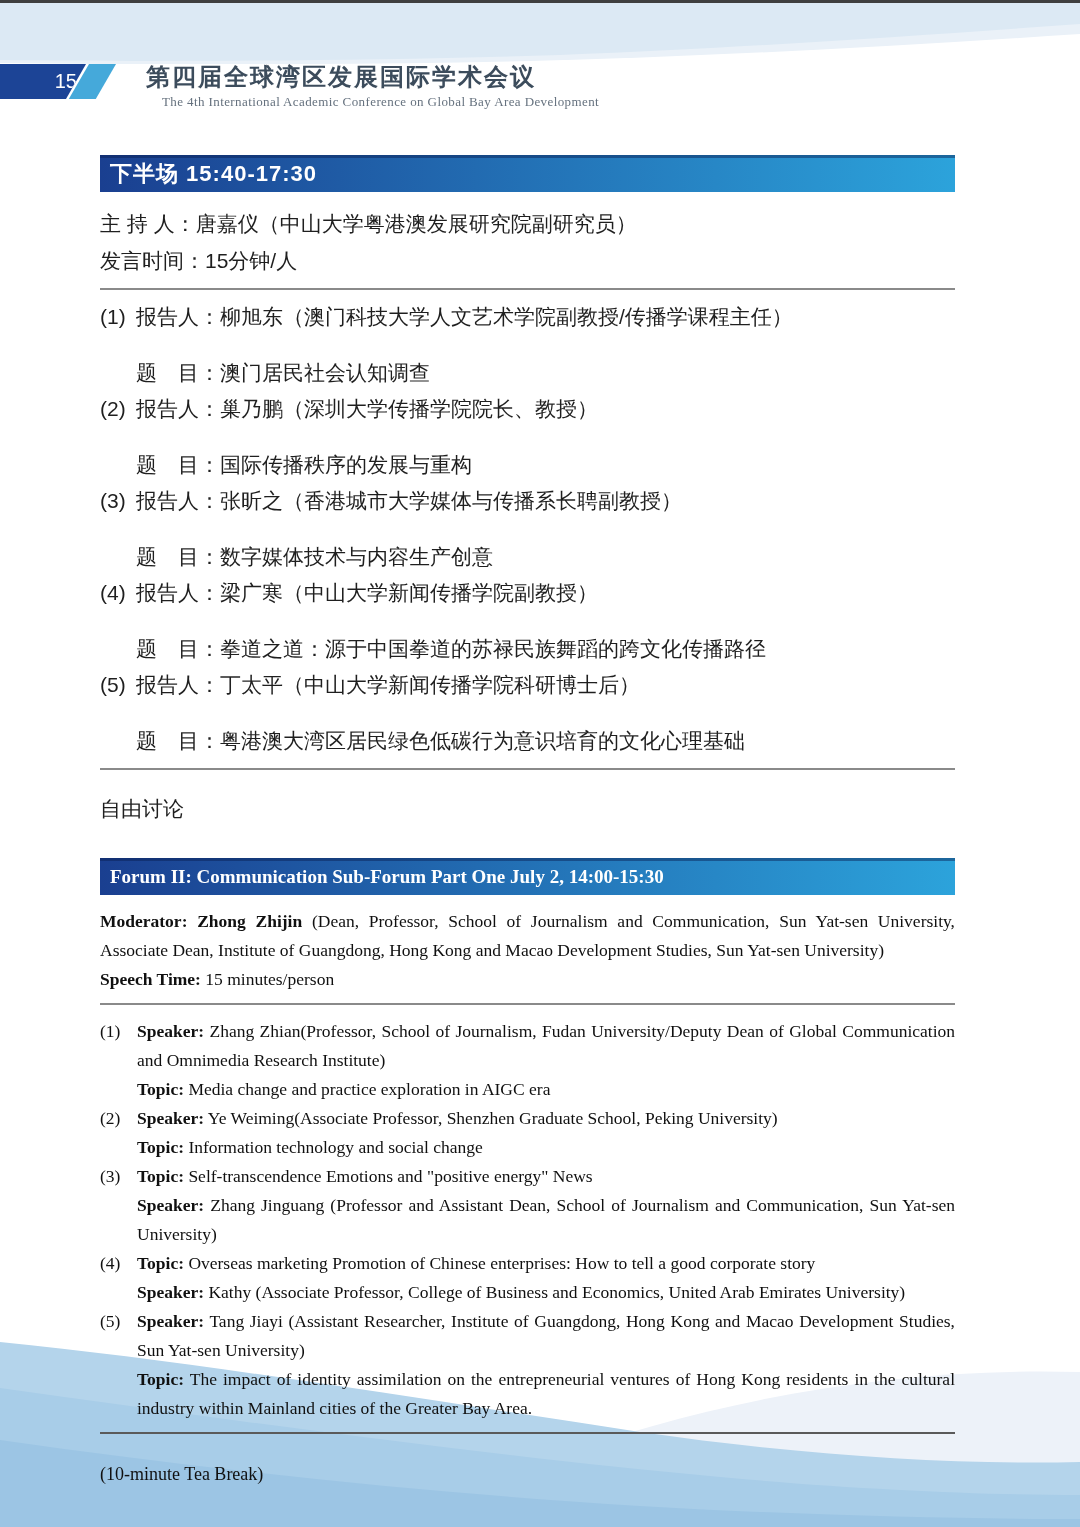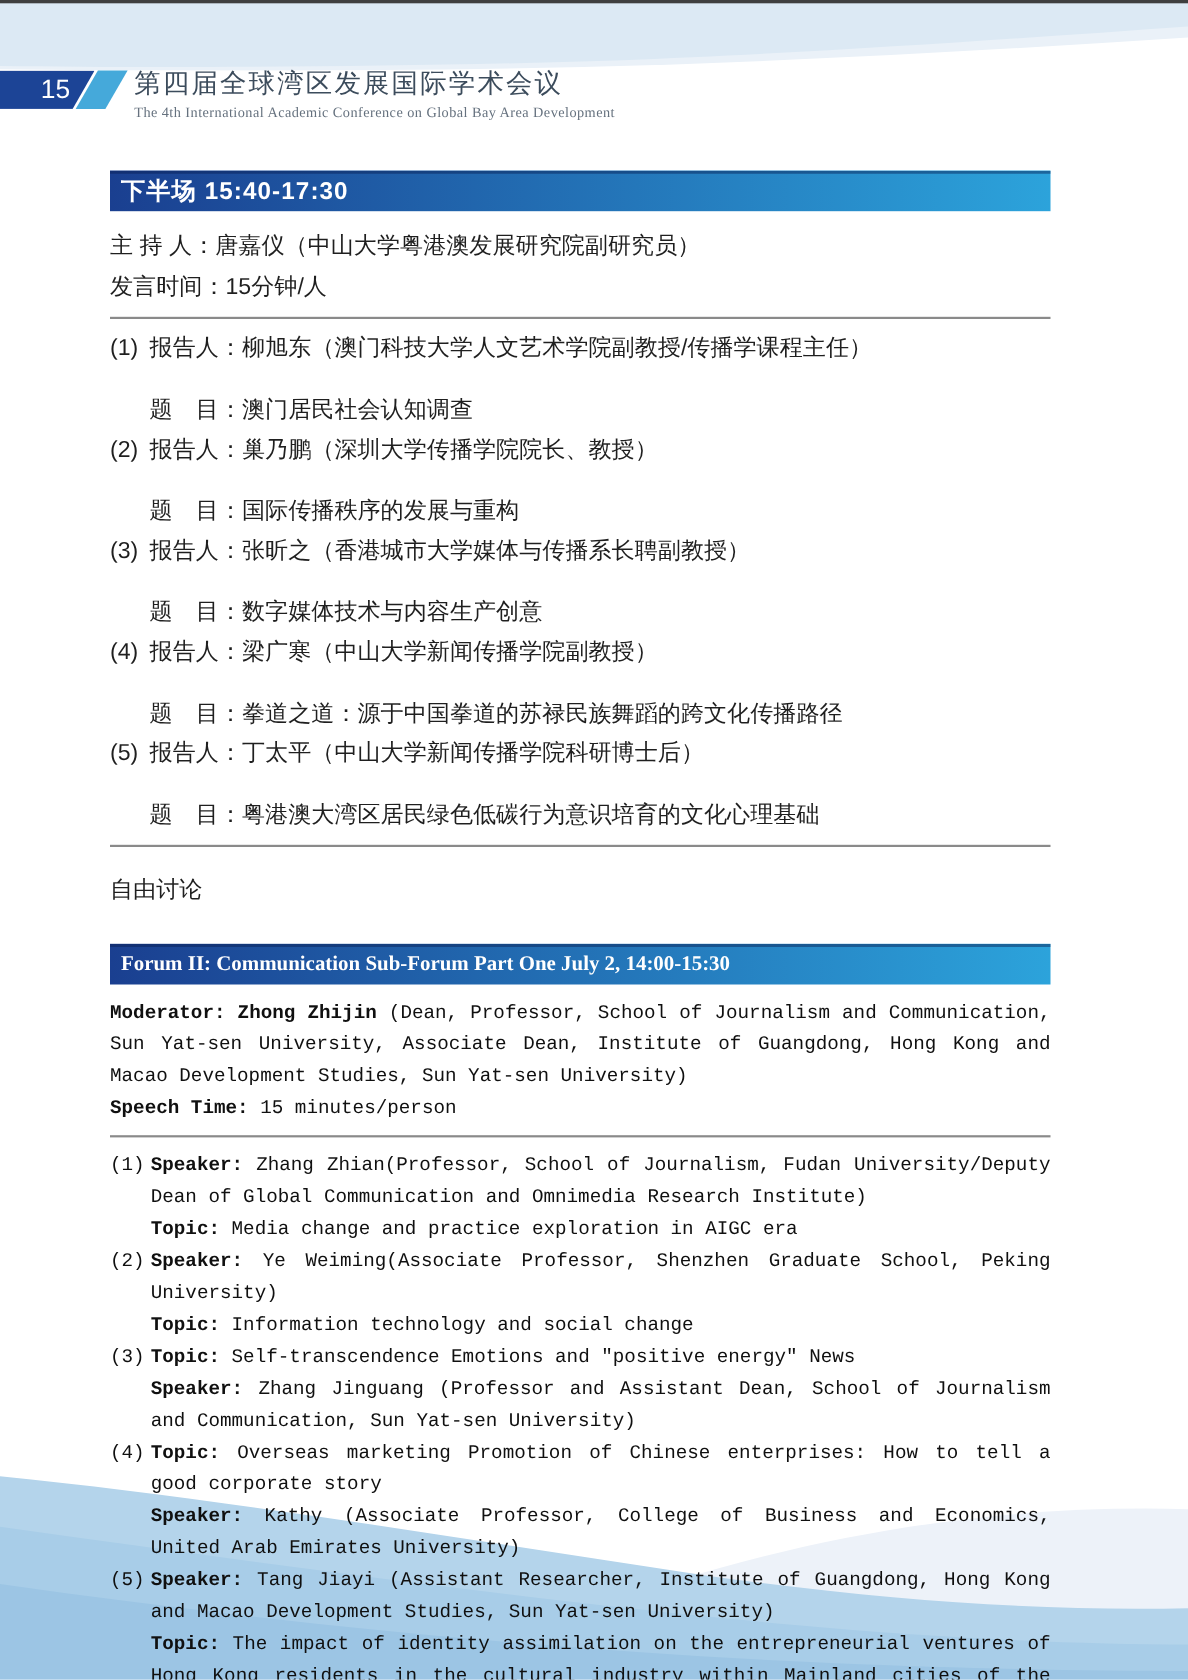--- a/index.html
+++ b/index.html
@@ -12,34 +12,34 @@
     color:#1f1f1f;
   }
   
   .top-deco{position:absolute;top:0;left:0;width:1080px;height:64px;z-index:0;}
   
   .header{position:absolute;top:62px;left:0;width:1080px;height:56px;z-index:2;}
   .badge{
     position:absolute;left:0;top:2px;width:95px;height:35px;
     background:#1c4496;
     clip-path:polygon(0 0,86px 0,66px 100%,0 100%);
-    color:#ffffff;font-size:24px;line-height:35px;text-align:left;
+    color:#ffffff;font-size:20px;line-height:35px;text-align:right;
     padding-right:18px;box-sizing:border-box;padding-left:37px;
   }
   .badge-slash{
     position:absolute;left:89px;top:2px;width:27px;height:35px;
     background:#45a9da;transform:skewX(-30deg);transform-origin:top left;
   }
   .titles{position:absolute;left:122px;top:0;}
   .title-cn{
-    font-size:24px;font-weight:normal;color:#3c4c5c;letter-spacing:2px;line-height:30px;
+    font-size:24px;font-weight:bold;color:#3c4c5c;letter-spacing:2px;line-height:30px;margin-left:24px;
   }
   .title-en{
     font-family:"Liberation Serif","DejaVu Serif",serif;
-    font-size:13px;color:#65717e;letter-spacing:0.4px;margin-top:2px;
+    font-size:13px;color:#65717e;letter-spacing:0.4px;margin-top:2px;margin-left:40px;
   }
   
   .main{position:relative;z-index:2;padding:0 125px 0 100px;}
   .banner{
     margin-top:155px;height:37px;box-sizing:border-box;
     background:linear-gradient(to right,#1a3f90,#2ca3db);
     box-shadow:inset 0 3px 0 rgba(8,28,80,0.45);
     color:#ffffff;display:flex;align-items:center;padding-left:10px;
   }
   .banner-cn-label{font-size:22px;font-weight:bold;letter-spacing:1px;}
@@ -52,21 +52,21 @@
   .info-block{margin-top:13px;}
   hr.sep{border:none;border-top:2px solid #8a8a8a;margin:9px 0 0 0;}
   hr.sep-dark{border-top:2px solid #5a5a5a;}
   
   .cn-list{margin-top:9px;}
   .cn-row{position:relative;font-size:21px;line-height:36px;padding-left:36px;}
   .cn-row .cn-num{position:absolute;left:0;top:0;}
   .cn-row.topic-row{padding-left:36px;margin-top:20px;}
   .free-discussion{font-size:21px;line-height:30px;margin-top:24px;}
   
-  .en{font-family:Liberation Mono, monospace;color:#101010;}
+  .en{font-family:Liberation Serif, serif;color:#101010;}
   .en-par{font-size:17.5px;line-height:29px;margin:0;text-align:justify;}
   .en-block{margin-top:12px;}
   .en-list{margin-top:12px;}
   .en-item{position:relative;padding-left:37px;font-size:17.5px;line-height:29px;}
   .en-item .en-num{position:absolute;left:0;top:0;}
   .tea-break{
     font-family:"Liberation Serif","DejaVu Serif",serif;
     font-size:18px;margin-top:30px;position:relative;z-index:3;color:#101010;
   }
   

